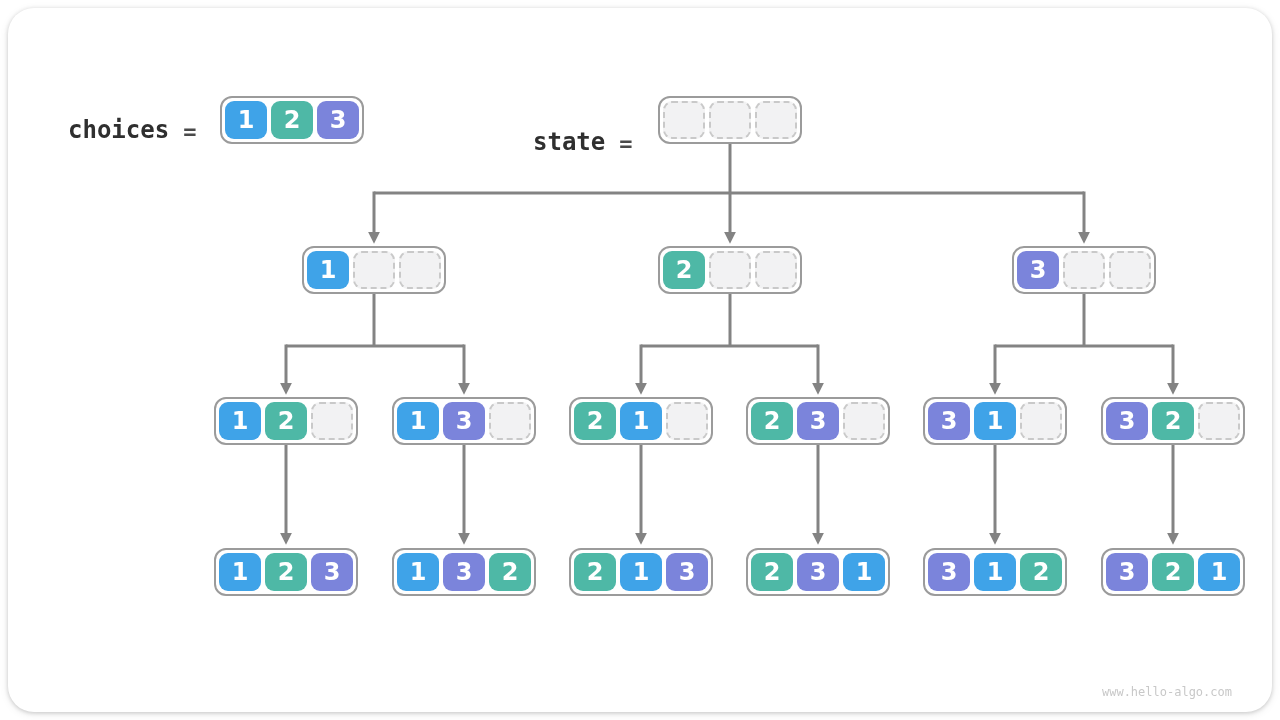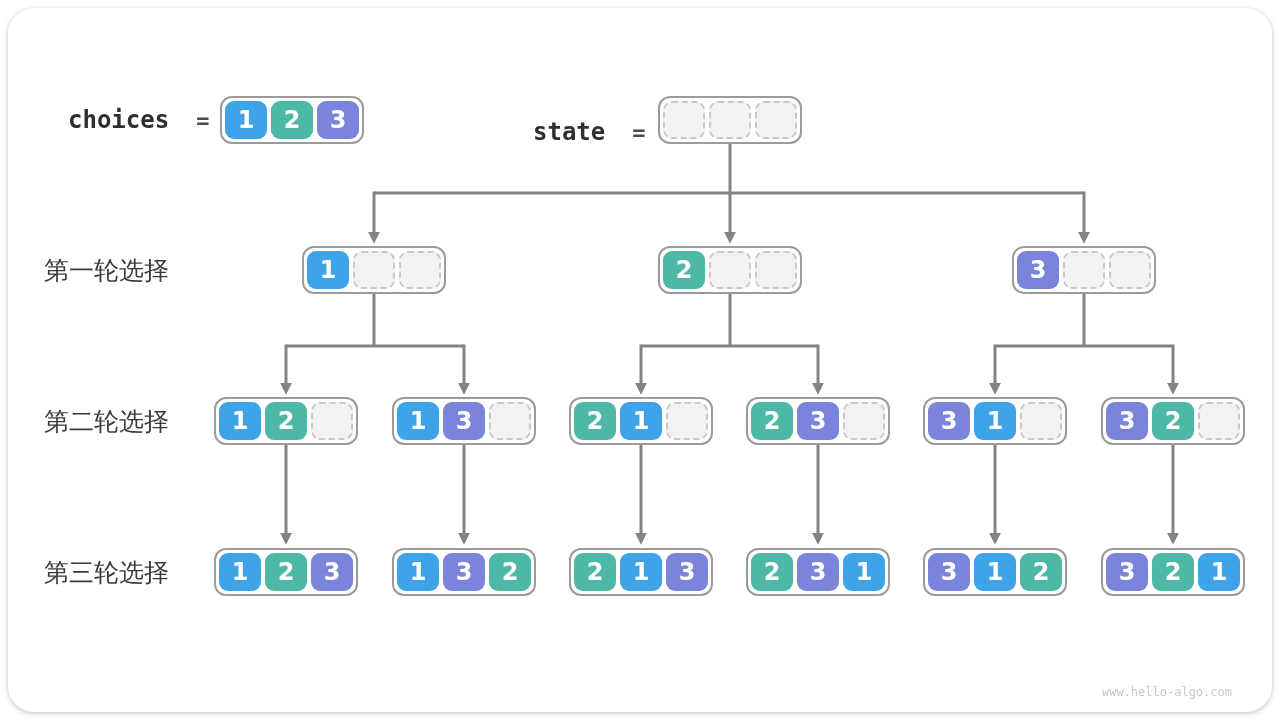--- a/index.html
+++ b/index.html
@@ -19,21 +19,21 @@
         box-shadow:0 1px 4px rgba(0,0,0,.18),0 2px 10px rgba(0,0,0,.08);}
   .canvas{position:absolute;inset:0;}
   .connectors{position:absolute;left:0;top:0;width:1280px;height:720px;}
   .ln{fill:none;stroke:var(--arrow);stroke-width:3;}
   .arrowhead{fill:var(--arrow);}
   .array-box{position:absolute;display:flex;gap:4px;height:48px;padding:3px;
              background:#fff;border:2px solid var(--box-border);border-radius:12px;}
   .cell{width:42px;height:38px;border-radius:9px;display:flex;align-items:center;justify-content:center;
         font-family:"DejaVu Sans",sans-serif;font-weight:700;font-size:24px;color:#fff;}
   .cell.empty{background:var(--empty-bg);border:2px dashed var(--empty-border);}
-  .code-row{position:absolute;display:flex;align-items:center;gap:27px;height:48px;
+  .code-row{position:absolute;display:flex;align-items:flex-end;gap:14px;height:48px;
             font-family:"DejaVu Sans Mono","Liberation Mono",monospace;
             font-weight:700;font-size:24px;color:var(--code-text);}
   .code-row .equals{font-weight:600;font-size:22px;color:#4a4a4a;}
   .round-label{position:absolute;left:36px;font-size:25px;line-height:30px;color:var(--label-text);}
   .watermark{position:absolute;right:40px;top:677px;
              font-family:"DejaVu Sans Mono","Liberation Mono",monospace;
              font-size:12px;color:var(--watermark);}
 </style>
 </head>
 <body>
@@ -90,23 +90,20 @@
       <div class="code-row" style="left:525px;top:100px">
         <span>state</span>
         <span class="equals">=</span>
       </div>
       <div class="array-box" style="left:650px;top:88px">
           <div class="cell empty"></div>
           <div class="cell empty"></div>
           <div class="cell empty"></div>
         </div>
 
-      <div class="round-label" style="top:247px">第一轮选择</div>
-      <div class="round-label" style="top:398px">第二轮选择</div>
-      <div class="round-label" style="top:549px">第三轮选择</div>
 
       <div class="array-box" style="left:294px;top:238px">
           <div class="cell" style="background: rgb(63, 163, 232);">1</div>
           <div class="cell empty"></div>
           <div class="cell empty"></div>
         </div>
       <div class="array-box" style="left:650px;top:238px">
           <div class="cell" style="background: rgb(78, 184, 166);">2</div>
           <div class="cell empty"></div>
           <div class="cell empty"></div>

